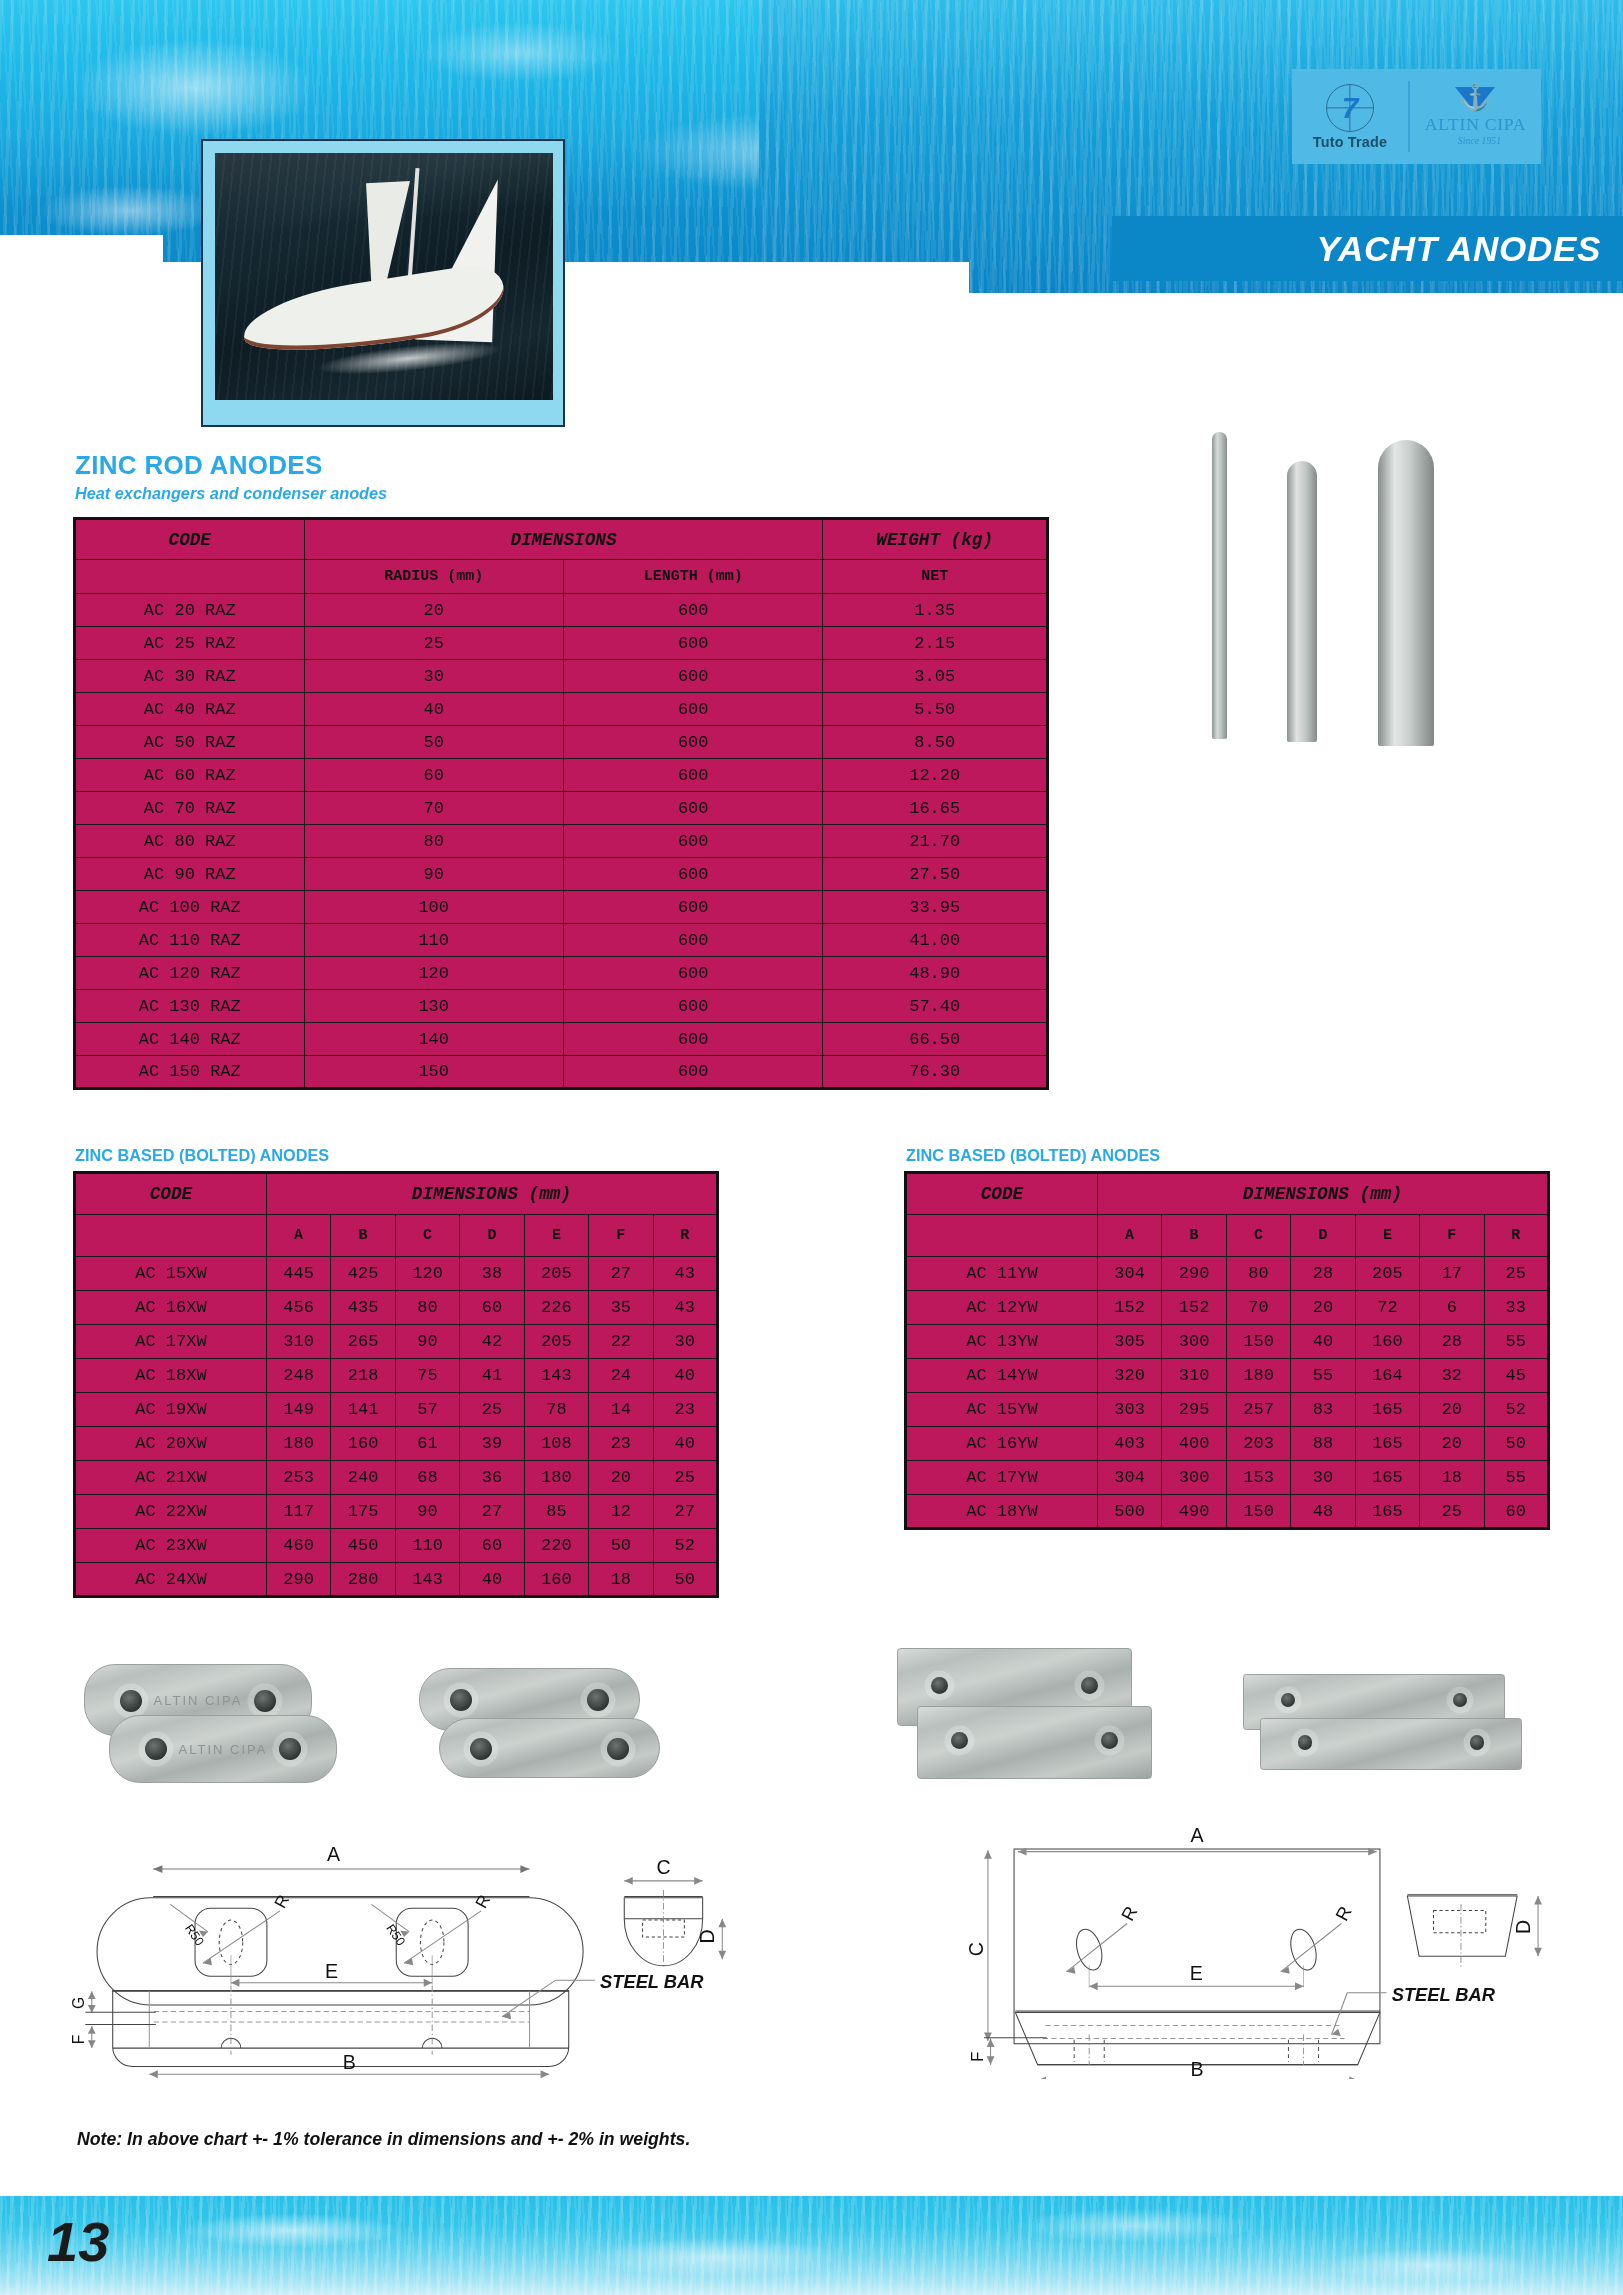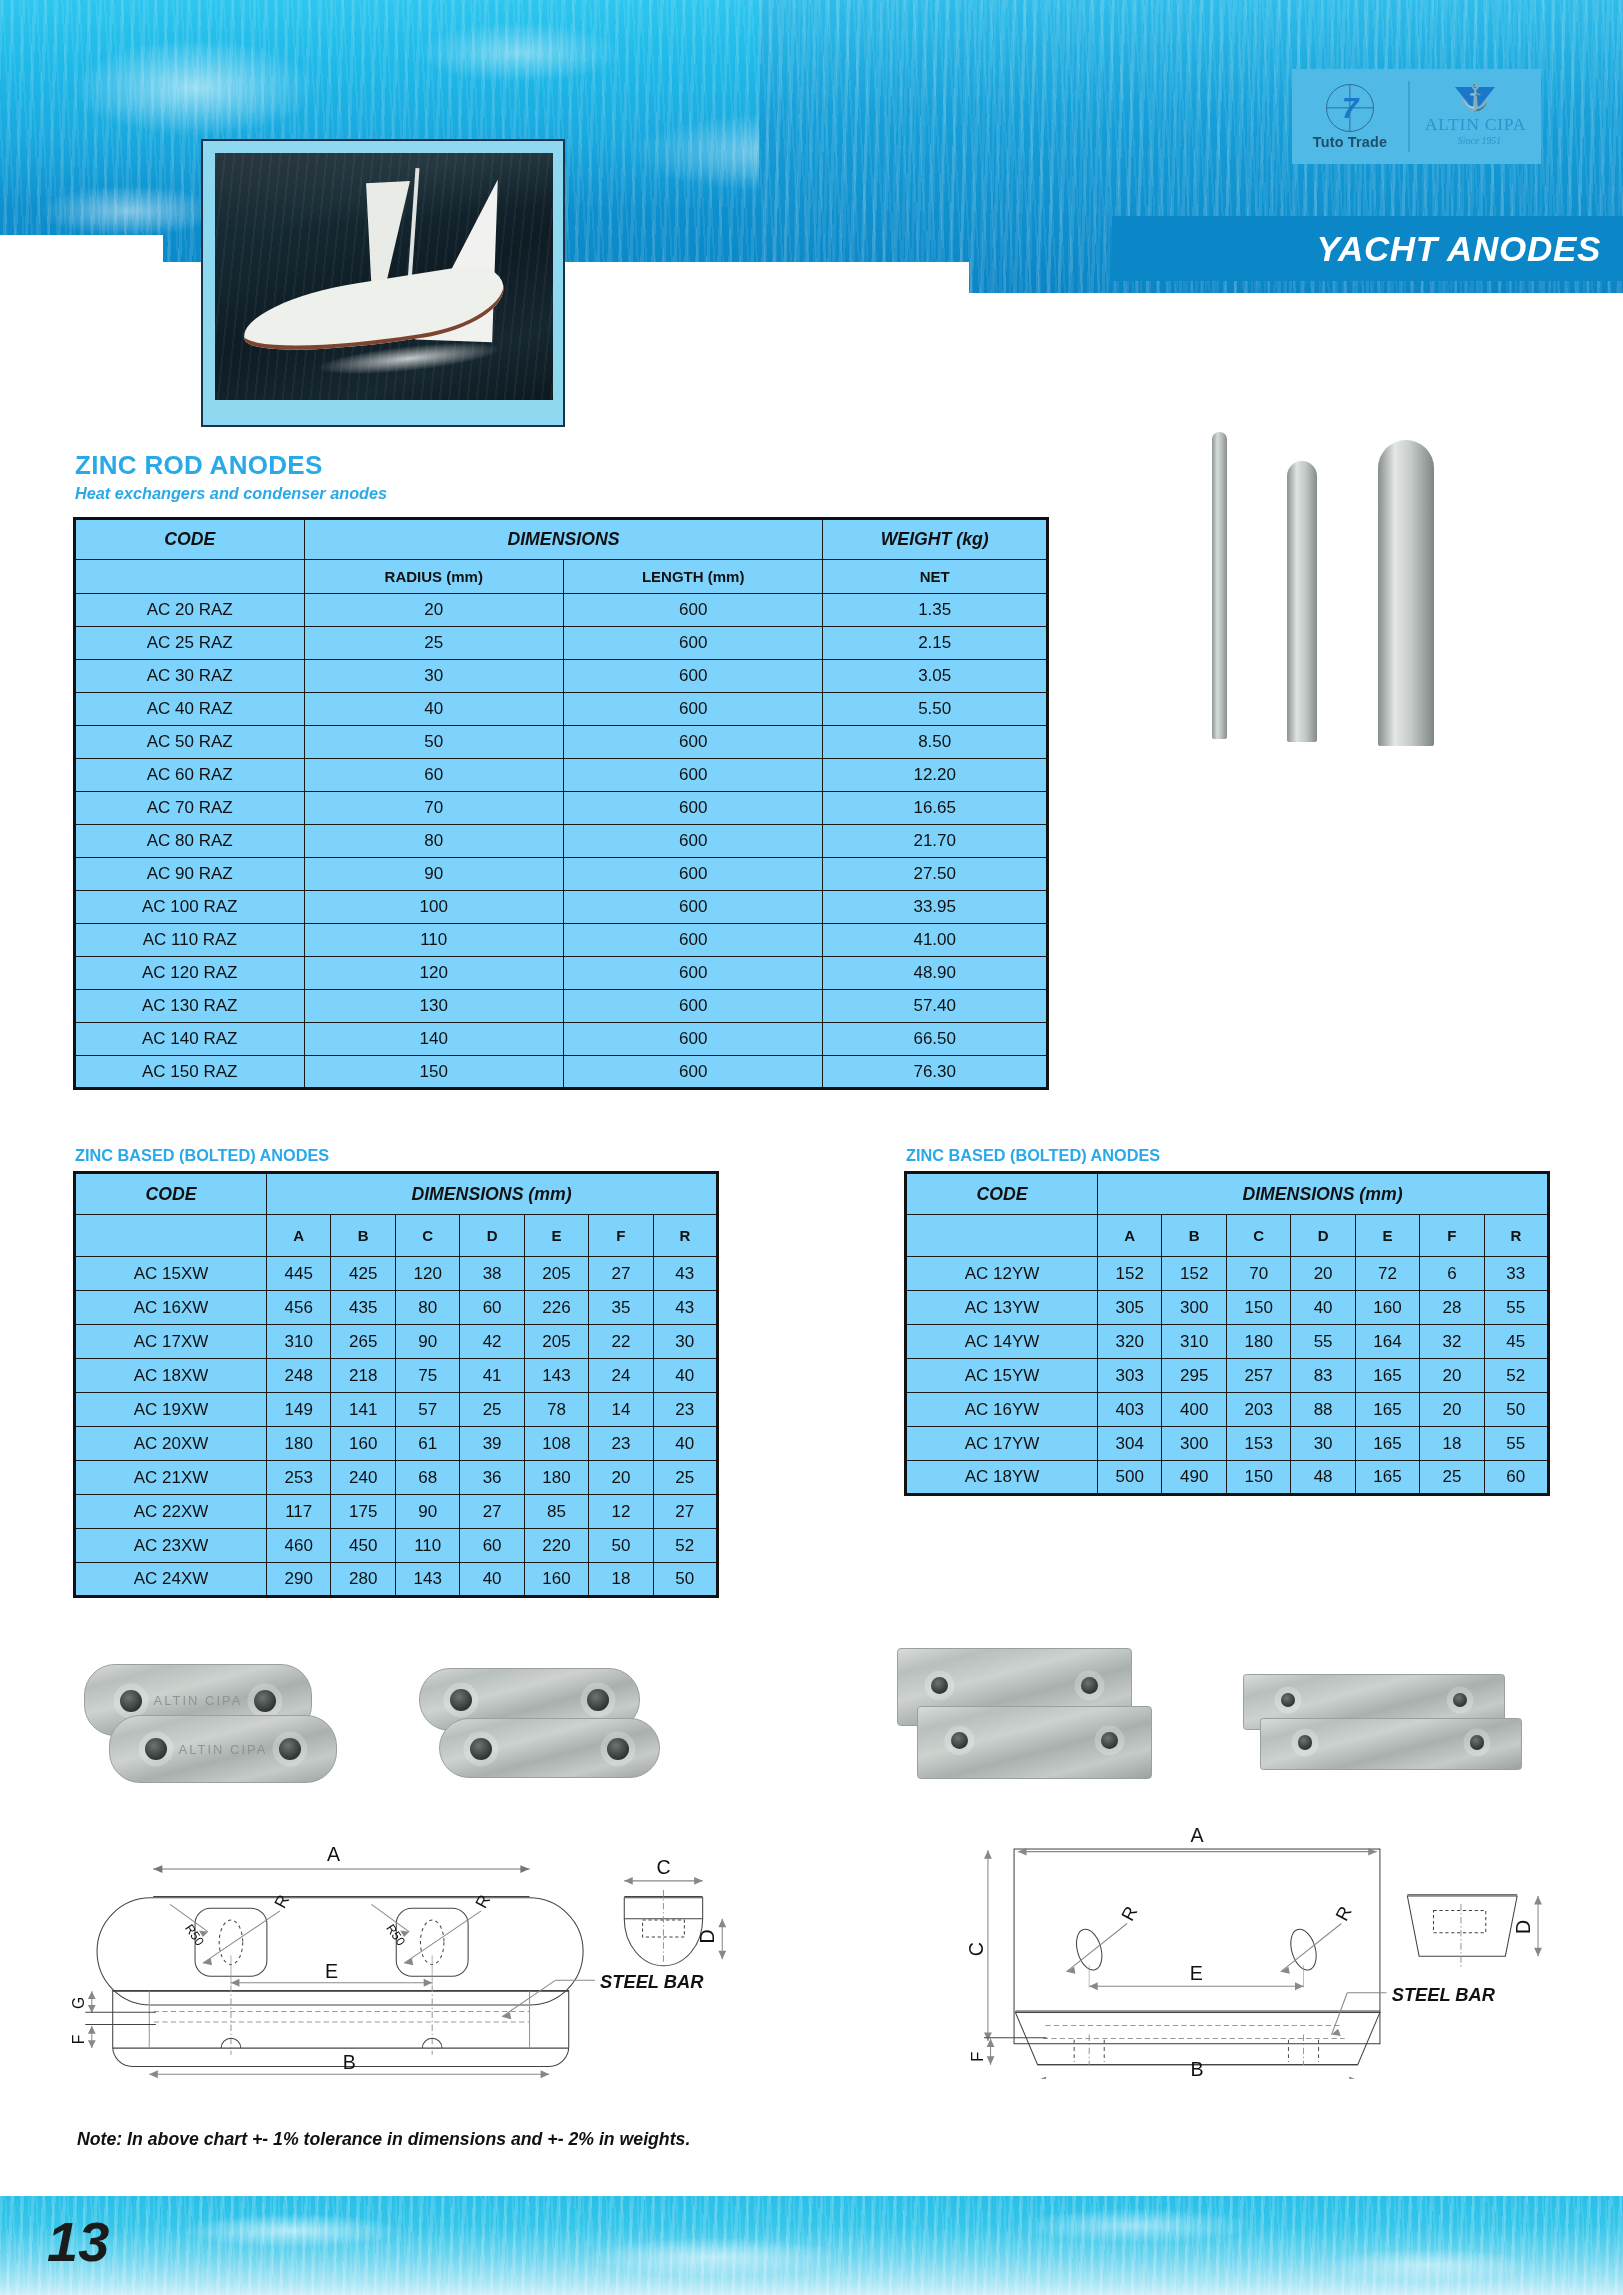--- a/index.html
+++ b/index.html
@@ -199,22 +199,22 @@
   }
   #zinc-rod-title { left:75px; top:450px; font-size:26px; letter-spacing:0.3px;}
   #zinc-rod-sub   { left:75px; top:484px; font-size:16.3px; font-weight:bold; font-style:italic;}
   #bolted-left-title  { left:75px; top:1146px; font-size:16.3px; letter-spacing:0px;}
   #bolted-right-title { left:906px; top:1146px; font-size:16.3px;}
 
   
   table.cat {
     position:absolute;
     border-collapse: collapse;
-    background:#7dd3fc;
-    font-family:Liberation Sans, sans-serif;
+    background:#be185d;
+    font-family:Liberation Mono, monospace;
   }
   table.cat td, table.cat th {
     border: 1.3px solid #1a1a1a;
     text-align:center;
     vertical-align:middle;
     font-size: 17px;
     color:#111;
     padding: 0;
   }
   table.cat .hdr {
@@ -617,20 +617,30 @@
       </tr>
       <tr class="hrow2">
         <td class="hdr-plain"></td>
         <td class="hdr-plain">A</td>
         <td class="hdr-plain">B</td>
         <td class="hdr-plain">C</td>
         <td class="hdr-plain">D</td>
         <td class="hdr-plain">E</td>
         <td class="hdr-plain">F</td>
         <td class="hdr-plain">R</td>
+      </tr>
+      <tr>
+        <td>AC 11YW</td>
+        <td>304</td>
+        <td>290</td>
+        <td>80</td>
+        <td>28</td>
+        <td>205</td>
+        <td>17</td>
+        <td>25</td>
       </tr>
       <tr>
         <td>AC 12YW</td>
         <td>152</td>
         <td>152</td>
         <td>70</td>
         <td>20</td>
         <td>72</td>
         <td>6</td>
         <td>33</td>

